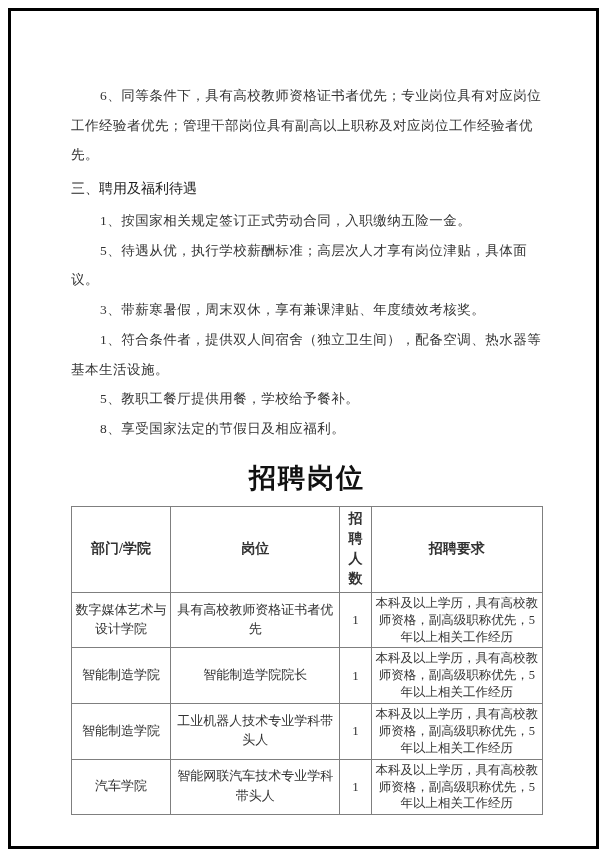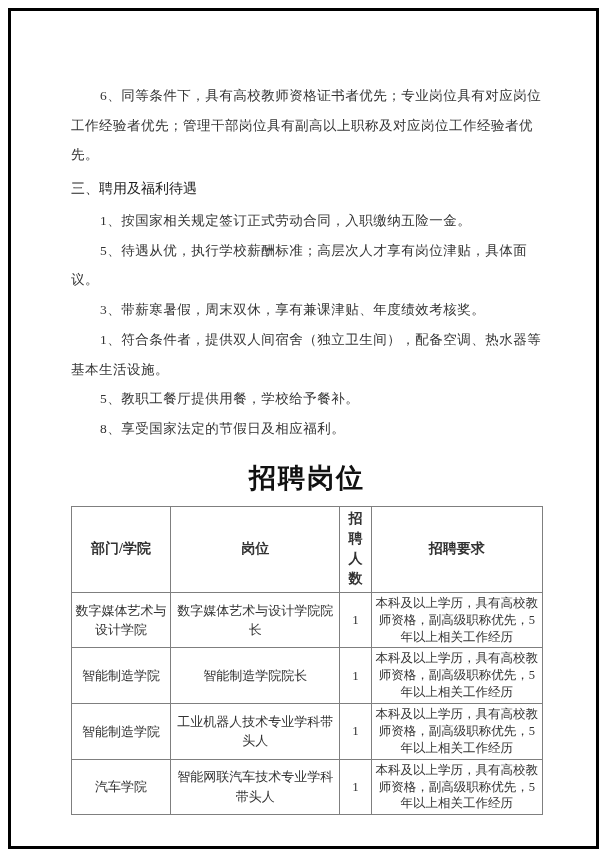--- a/index.html
+++ b/index.html
@@ -59,21 +59,21 @@
   table.recruit th{
     font-weight:bold;
     font-size:14px;
     height:62px;
     line-height:1.45;
   }
   col.c-dept{ width:21%; }
   col.c-post{ width:36%; }
   col.c-count{ width:6.6%; }
   col.c-req{ width:36.4%; }
-  td.cell-dept, td.cell-post{ font-size:13px; line-height:1.5; }
+  td.cell-dept, td.cell-post{ font-size:13px; line-height:1.5;font-family:Liberation Mono, monospace; }
   td.cell-count{ font-size:13px; }
   td.cell-req{ font-size:12.5px; line-height:1.35; }
   table.recruit tbody tr{ height:47px; }
   th.h-count{ padding:2px 1px; line-height:1.2; }
 </style>
 </head>
 <body>
 
 <div class="page">
 
@@ -102,21 +102,21 @@
       <tr>
         <th>部门/学院</th>
         <th>岗位</th>
         <th class="h-count">招聘人数</th>
         <th>招聘要求</th>
       </tr>
     </thead>
     <tbody>
       <tr>
         <td class="cell-dept">数字媒体艺术与设计学院</td>
-        <td class="cell-post">数字媒体艺术与设计学院院长</td>
+        <td class="cell-post">具有高校教师资格证书者优先</td>
         <td class="cell-count">1</td>
         <td class="cell-req">本科及以上学历，具有高校教师资格，副高级职称优先，5 年以上相关工作经历</td>
       </tr>
       <tr>
         <td class="cell-dept">智能制造学院</td>
         <td class="cell-post">智能制造学院院长</td>
         <td class="cell-count">1</td>
         <td class="cell-req">本科及以上学历，具有高校教师资格，副高级职称优先，5 年以上相关工作经历</td>
       </tr>
       <tr>

